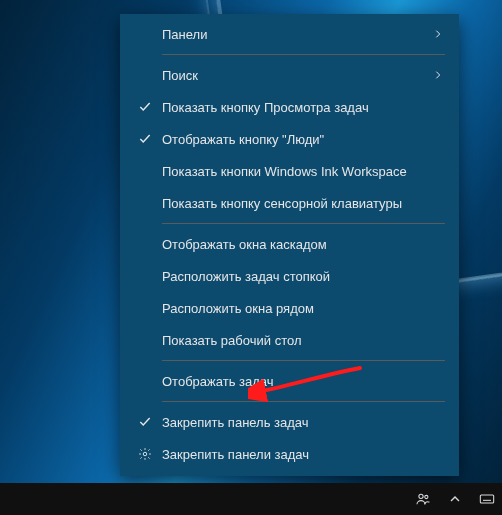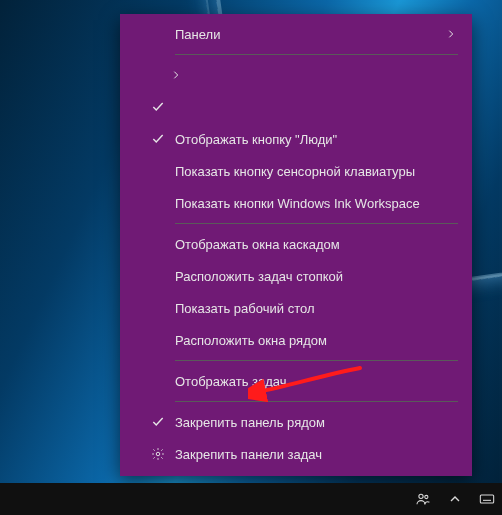--- a/index.html
+++ b/index.html
@@ -63,25 +63,25 @@
   .taskbar .tray-item { display:flex; align-items:center; justify-content:center; width:18px; height:18px; }
   .taskbar svg { width: 16px; height: 16px; }
   .taskbar .chev { font-size: 12px; }
 
   
   .menu {
     position: absolute;
     left: 120px;
     top: 14px;
     width: 335px;
-    background: #701a75;
+    background: #0c4a6e;
     color: #e6e6e6;
     font-size: 13px;
     line-height: 1;
-    padding: 4px 0 6px 17px;
+    padding: 4px 0 6px 4px;
     box-shadow: 0 6px 18px rgba(0,0,0,.6);
   }
   .menu-item {
     display: flex;
     align-items: center;
     height: 32px;
     padding: 0 14px 0 10px;
     cursor: default;
     position: relative;
   }
@@ -126,88 +126,90 @@
       <span class="label">Панели</span>
       <span class="arrow-slot chevron">
         <svg width="10" height="10" viewBox="0 0 24 24" stroke="#e6e6e6" stroke-width="2.4" fill="none">
           <path d="M8 4l8 8-8 8"></path>
         </svg>
       </span>
     </div>
     <div class="separator"></div>
     <div class="menu-item">
       <span class="icon-slot"></span>
+      <span class="label">Поиск</span>
       <span class="arrow-slot chevron">
         <svg width="10" height="10" viewBox="0 0 24 24" stroke="#e6e6e6" stroke-width="2.4" fill="none">
           <path d="M8 4l8 8-8 8"></path>
         </svg>
       </span>
     </div>
     <div class="menu-item">
       <span class="icon-slot check-icon">
         <svg width="14" height="14" viewBox="0 0 24 24" stroke="#e6e6e6" stroke-width="2.4" fill="none">
           <path d="M4 12l5 5 11-12"></path>
         </svg>
       </span>
+      <span class="label">Показать кнопку Просмотра задач</span>
       <span class="arrow-slot chevron"></span>
     </div>
     <div class="menu-item">
       <span class="icon-slot check-icon">
         <svg width="14" height="14" viewBox="0 0 24 24" stroke="#e6e6e6" stroke-width="2.4" fill="none">
           <path d="M4 12l5 5 11-12"></path>
         </svg>
       </span>
       <span class="label">Отображать кнопку "Люди"</span>
       <span class="arrow-slot chevron"></span>
     </div>
     <div class="menu-item">
       <span class="icon-slot"></span>
+      <span class="label">Показать кнопки Windows Ink Workspace</span>
+      <span class="arrow-slot chevron"></span>
+    </div>
+    <div class="menu-item">
+      <span class="icon-slot"></span>
       <span class="label">Показать кнопку сенсорной клавиатуры</span>
       <span class="arrow-slot chevron"></span>
     </div>
-    <div class="menu-item">
-      <span class="icon-slot"></span>
-      <span class="label">Показать кнопки Windows Ink Workspace</span>
-      <span class="arrow-slot chevron"></span>
-    </div>
     <div class="separator"></div>
     <div class="menu-item">
       <span class="icon-slot"></span>
       <span class="label">Отображать окна каскадом</span>
       <span class="arrow-slot chevron"></span>
     </div>
     <div class="menu-item">
       <span class="icon-slot"></span>
       <span class="label">Расположить задач стопкой</span>
       <span class="arrow-slot chevron"></span>
     </div>
     <div class="menu-item">
       <span class="icon-slot"></span>
+      <span class="label">Расположить окна рядом</span>
+      <span class="arrow-slot chevron"></span>
+    </div>
+    <div class="menu-item">
+      <span class="icon-slot"></span>
       <span class="label">Показать рабочий стол</span>
-      <span class="arrow-slot chevron"></span>
-    </div>
-    <div class="menu-item">
-      <span class="icon-slot"></span>
-      <span class="label">Расположить окна рядом</span>
       <span class="arrow-slot chevron"></span>
     </div>
     <div class="separator"></div>
     <div class="menu-item">
       <span class="icon-slot"></span>
       <span class="label">Отображать задач</span>
       <span class="arrow-slot chevron"></span>
     </div>
     <div class="separator"></div>
     <div class="menu-item">
       <span class="icon-slot check-icon">
         <svg width="14" height="14" viewBox="0 0 24 24" stroke="#e6e6e6" stroke-width="2.4" fill="none">
           <path d="M4 12l5 5 11-12"></path>
         </svg>
       </span>
-      <span class="label">Закрепить панель рядом</span>
+      <span class="label">Закрепить панель задач</span>
       <span class="arrow-slot chevron"></span>
     </div>
     <div class="menu-item">
       <span class="icon-slot gear-icon">
         <svg width="14" height="14" viewBox="0 0 24 24" stroke="#e6e6e6" stroke-width="1.6" fill="none">
           <circle cx="12" cy="12" r="3"></circle>
           <path d="M12 2v3M12 19v3M4.2 4.2l2.1 2.1M17.7 17.7l2.1 2.1M2 12h3M19 12h3M4.2 19.8l2.1-2.1M17.7 6.3l2.1-2.1"></path>
         </svg>
       </span>
       <span class="label">Закрепить панели задач</span>

